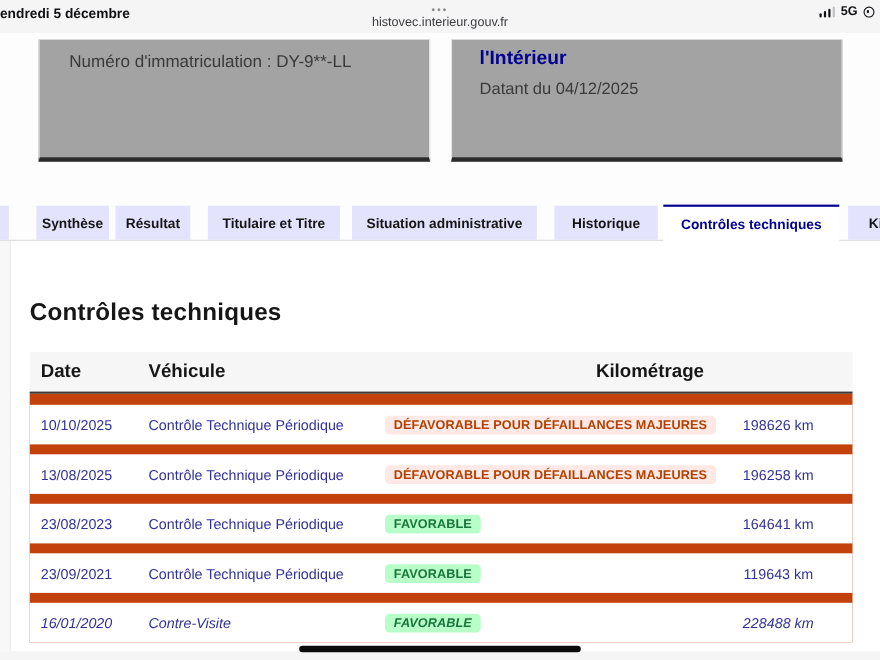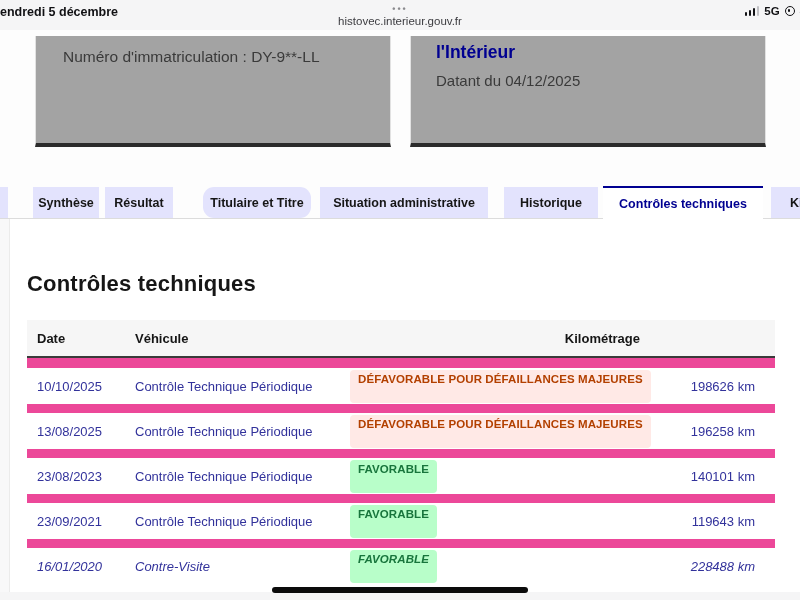--- a/index.html
+++ b/index.html
@@ -90,41 +90,41 @@
   .page-heading{
     position:absolute;left:17px;top:52px;
     font-size:22px;font-weight:700;color:#161616;letter-spacing:0.2px;
   }
 
   
   .thead{
     position:absolute;left:17px;top:101px;width:748px;height:36px;
     background:#f6f6f6;border-bottom:2px solid #3a3a3a;box-sizing:content-box;
     display:grid;grid-template-columns:108px 215px 310px 1fr;align-items:center;
-    font-size:13px;font-weight:700;color:#161616;
+    font-size:17px;font-weight:700;color:#161616;
   }
   .thead .c1{padding-left:10px;}
   .thead .c4{text-align:right;padding-right:20px;}
 
   .tbody{
     position:absolute;left:17px;top:139px;width:748px;
-    background:#ec4899;padding-top:10px;box-sizing:border-box;
+    background:#c2410c;padding-top:10px;box-sizing:border-box;
   }
   .trow{
     height:36px;background:#ffffff;margin-bottom:9px;
     display:grid;grid-template-columns:108px 215px 310px 1fr;align-items:center;
     font-size:13px;color:#32329b;
   }
   .trow:last-child{margin-bottom:0;font-style:italic;}
   .trow .c1{padding-left:10px;}
-  .trow .c4{text-align:right;padding-right:20px;}
+  .trow .c4{text-align:center;padding-right:20px;}
 
   .badge{
     display:inline-block;font-size:11.5px;font-weight:700;
-    padding:3px 8px 18px 8px;border-radius:4px;letter-spacing:0.1px;white-space:nowrap;
+    padding:3px 8px 2px 8px;border-radius:4px;letter-spacing:0.1px;white-space:nowrap;
   }
   .badge.error{background:#ffe9e6;color:#b34000;}
   .badge.success{background:#b8fec9;color:#18753c;}
 
   
   .bottom-band{position:absolute;left:0;top:592px;width:800px;height:8px;background:#f5f5f6;z-index:7;}
   .home-indicator{
     position:absolute;left:272px;top:587px;width:256px;height:6px;border-radius:3px;
     background:#0b0b0b;z-index:8;cursor:grab;
   }
@@ -158,21 +158,21 @@
   </div>
   <div class="card card-right">
     <div class="card-title">l'Intérieur</div>
     <div class="card-sub">Datant du 04/12/2025</div>
   </div>
 
   <div class="tabs">
     <div class="tab-sliver"></div>
     <div class="tab" style="left:33px;width:66px;">Synthèse</div>
     <div class="tab" style="left:105px;width:68px;">Résultat</div>
-    <div class="tab" style="left:203px;width:108px;border-radius:11px;">Titulaire et Titre</div>
+    <div class="tab" style="left:189px;width:120px;">Titulaire et Titre</div>
     <div class="tab" style="left:504px;width:94px;">Historique</div>
     <div class="tab" style="left:320px;width:168px;">Situation administrative</div>
     <div class="tab active" style="left:603px;width:160px;">Contrôles techniques</div>
     <div class="tab" style="left:771px;width:110px;">Kilométrage</div>
   </div>
   <div class="tabs-underline"></div>
   <div class="panel-left-gutter"></div>
 
   <div class="panel">
     <div class="page-heading">Contrôles techniques</div>
@@ -193,21 +193,21 @@
       <div class="trow">
         <div class="c1">13/08/2025</div>
         <div class="c2">Contrôle Technique Périodique</div>
         <div class="c3"><span class="badge error">DÉFAVORABLE POUR DÉFAILLANCES MAJEURES</span></div>
         <div class="c4">196258 km</div>
       </div>
       <div class="trow">
         <div class="c1">23/08/2023</div>
         <div class="c2">Contrôle Technique Périodique</div>
         <div class="c3"><span class="badge success">FAVORABLE</span></div>
-        <div class="c4">140101 km</div>
+        <div class="c4">164641 km</div>
       </div>
       <div class="trow">
         <div class="c1">23/09/2021</div>
         <div class="c2">Contrôle Technique Périodique</div>
         <div class="c3"><span class="badge success">FAVORABLE</span></div>
         <div class="c4">119643 km</div>
       </div>
       <div class="trow">
         <div class="c1">16/01/2020</div>
         <div class="c2">Contre-Visite</div>

